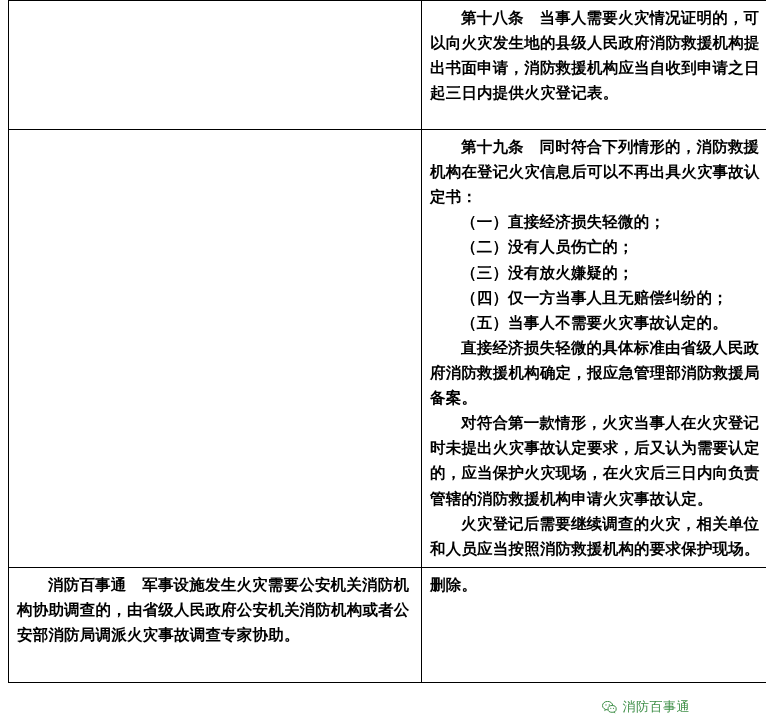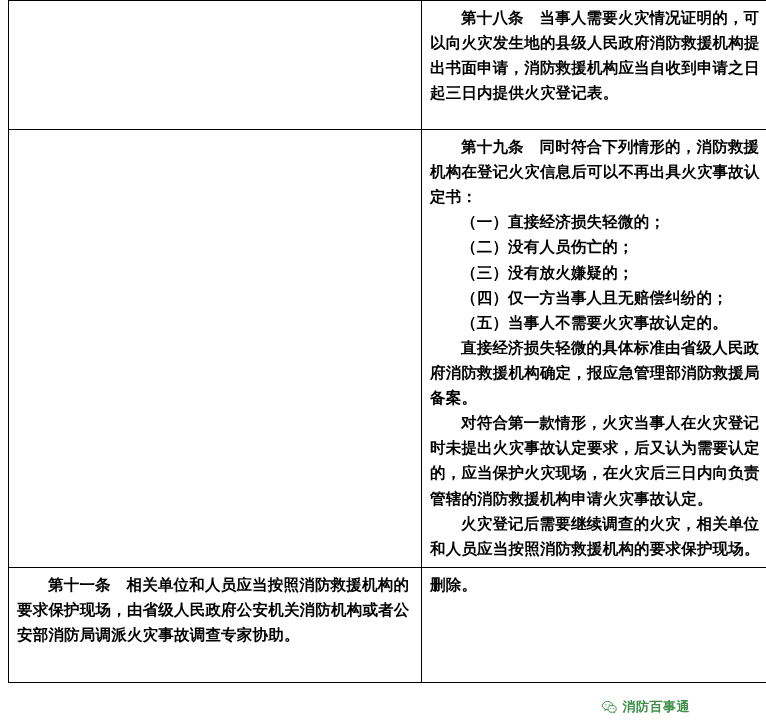--- a/index.html
+++ b/index.html
@@ -61,21 +61,21 @@
   .watermark {
     position: absolute;
     right: 14px;
     bottom: 10px;
     display: flex;
     align-items: center;
     gap: 6px;
     font-family: "Liberation Sans", sans-serif;
     font-size: 13px;
     color: #2e7d32;
-    font-weight: bold;
+    font-weight: normal;
   }
   .wm-icon {
     width: 15px;
     height: 13px;
     display: inline-block;
     position: relative;
   }
   .wm-icon svg { display: block; }
   .wm-text {
     color: #3f8f48;
@@ -113,21 +113,21 @@
           <p class="indent-item">（四）仅一方当事人且无赔偿纠纷的；</p>
           <p class="indent-item">（五）当事人不需要火灾事故认定的。</p>
           <p class="indent2">直接经济损失轻微的具体标准由省级人民政府消防救援机构确定，报应急管理部消防救援局备案。</p>
           <p class="indent2">对符合第一款情形，火灾当事人在火灾登记时未提出火灾事故认定要求，后又认为需要认定的，应当保护火灾现场，在火灾后三日内向负责管辖的消防救援机构申请火灾事故认定。</p>
           <p class="indent2">火灾登记后需要继续调查的火灾，相关单位和人员应当按照消防救援机构的要求保护现场。</p>
         </td>
       </tr>
 
       <tr>
         <td class="col-left cell-last-left">
-          <p class="indent2">第十一条　相关单位和人员应当按照消防救援机构的要求保护现场，由省级人民政府公安机关消防机构或者公安部消防局调派火灾事故调查专家协助。</p>
+          <p class="indent2">消防百事通　军事设施发生火灾需要公安机关消防机构协助调查的，由省级人民政府公安机关消防机构或者公安部消防局调派火灾事故调查专家协助。</p>
         </td>
         <td class="col-right cell-last-right">
           <p>删除。</p>
         </td>
       </tr>
 
     </tbody>
   </table>
 
   <div class="watermark">

